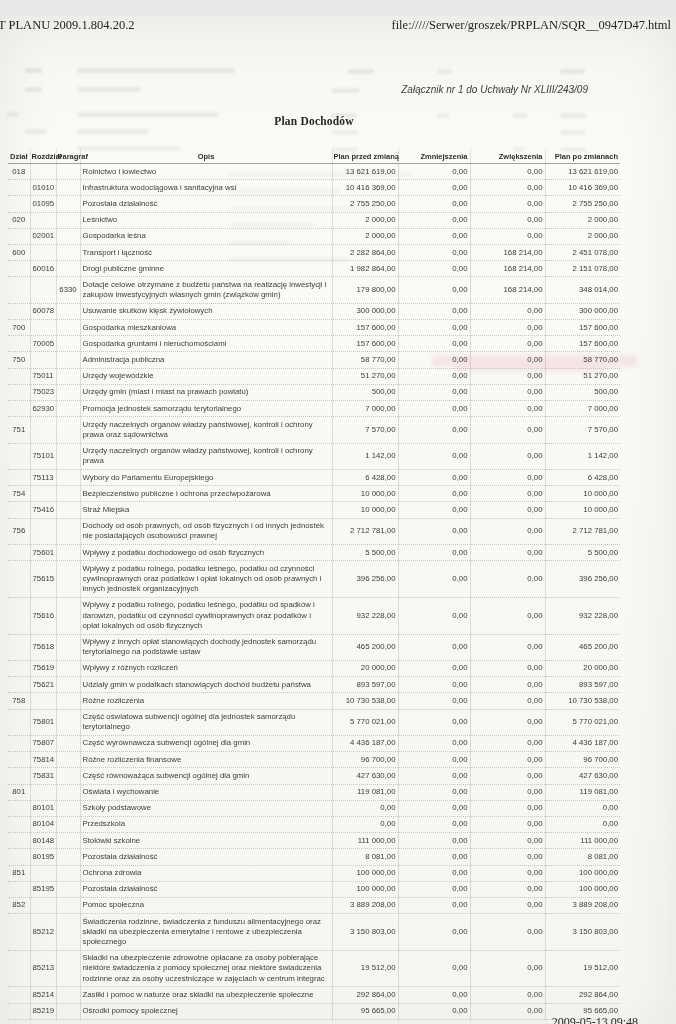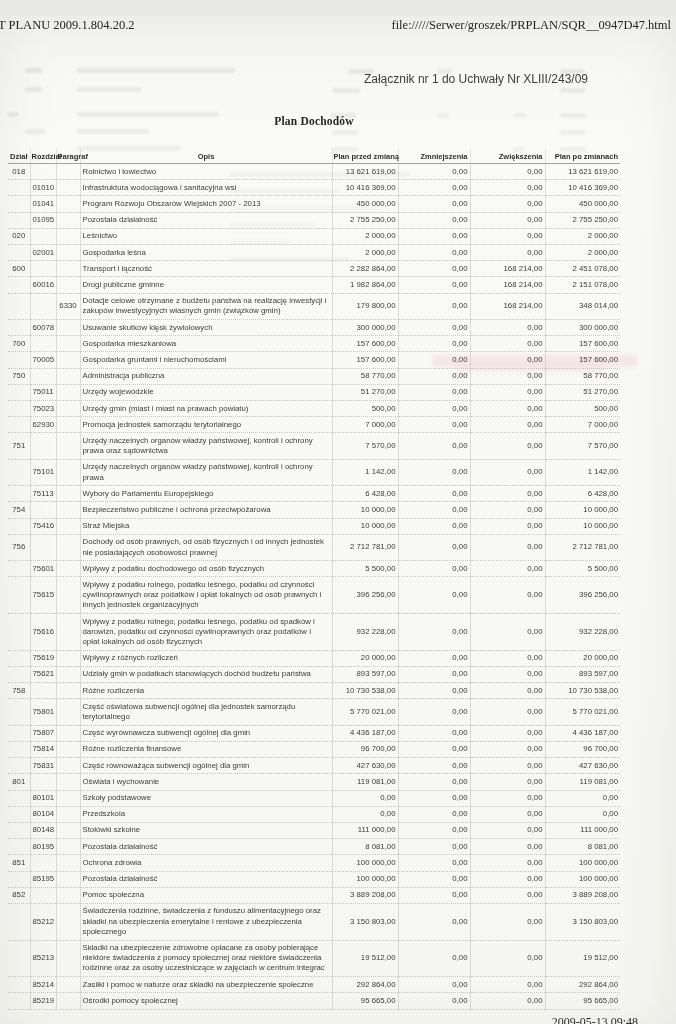--- a/index.html
+++ b/index.html
@@ -19,22 +19,22 @@
     display:flex;justify-content:space-between;
     font-family:"Liberation Serif",serif;
     font-size:12.5px;color:#242424;white-space:nowrap;
   }
   .print-footer{
     position:absolute;top:999px;right:38px;
     font-family:"Liberation Serif",serif;
     font-size:12px;color:#2b2b2b;
   }
   .attachment-note{
-    position:absolute;top:56px;right:88px;
-    font-size:12px;color:#3d3d3d;
+    position:absolute;top:68px;right:88px;
+    font-size:10px;color:#3d3d3d;font-style:italic;
   }
   .doc-title{
     position:absolute;top:99px;left:8px;width:612px;
     text-align:center;font-weight:bold;font-size:11.5px;color:#262626;
     letter-spacing:.2px;
     font-family:Liberation Serif, serif;
   }
   
   table.plan{
     position:absolute;top:133px;left:8px;width:612px;
@@ -150,30 +150,20 @@
           <td class="code">01010</td>
           <td class="code"></td>
           <td class="opis">Infrastruktura wodociągowa i sanitacyjna wsi</td>
           <td class="num">10 416 369,00</td>
           <td class="num">0,00</td>
           <td class="num">0,00</td>
           <td class="num">10 416 369,00</td>
         </tr>
         <tr>
           <td class="code"></td>
-          <td class="code">01041</td>
-          <td class="code"></td>
-          <td class="opis">Program Rozwoju Obszarów Wiejskich 2007 - 2013</td>
-          <td class="num">450 000,00</td>
-          <td class="num">0,00</td>
-          <td class="num">0,00</td>
-          <td class="num">450 000,00</td>
-        </tr>
-        <tr>
-          <td class="code"></td>
           <td class="code">01095</td>
           <td class="code"></td>
           <td class="opis">Pozostała działalność</td>
           <td class="num">2 755 250,00</td>
           <td class="num">0,00</td>
           <td class="num">0,00</td>
           <td class="num">2 755 250,00</td>
         </tr>
         <tr>
           <td class="code">020</td>
@@ -380,20 +370,30 @@
           <td class="code">75616</td>
           <td class="code"></td>
           <td class="opis">Wpływy z podatku rolnego, podatku leśnego, podatku od spadków i darowizn, podatku od czynności cywilnoprawnych oraz podatków i opłat lokalnych od osób fizycznych</td>
           <td class="num">932 228,00</td>
           <td class="num">0,00</td>
           <td class="num">0,00</td>
           <td class="num">932 228,00</td>
         </tr>
         <tr>
           <td class="code"></td>
+          <td class="code">75618</td>
+          <td class="code"></td>
+          <td class="opis">Wpływy z innych opłat stanowiących dochody jednostek samorządu terytorialnego na podstawie ustaw</td>
+          <td class="num">465 200,00</td>
+          <td class="num">0,00</td>
+          <td class="num">0,00</td>
+          <td class="num">465 200,00</td>
+        </tr>
+        <tr>
+          <td class="code"></td>
           <td class="code">75619</td>
           <td class="code"></td>
           <td class="opis">Wpływy z różnych rozliczeń</td>
           <td class="num">20 000,00</td>
           <td class="num">0,00</td>
           <td class="num">0,00</td>
           <td class="num">20 000,00</td>
         </tr>
         <tr>
           <td class="code"></td>

